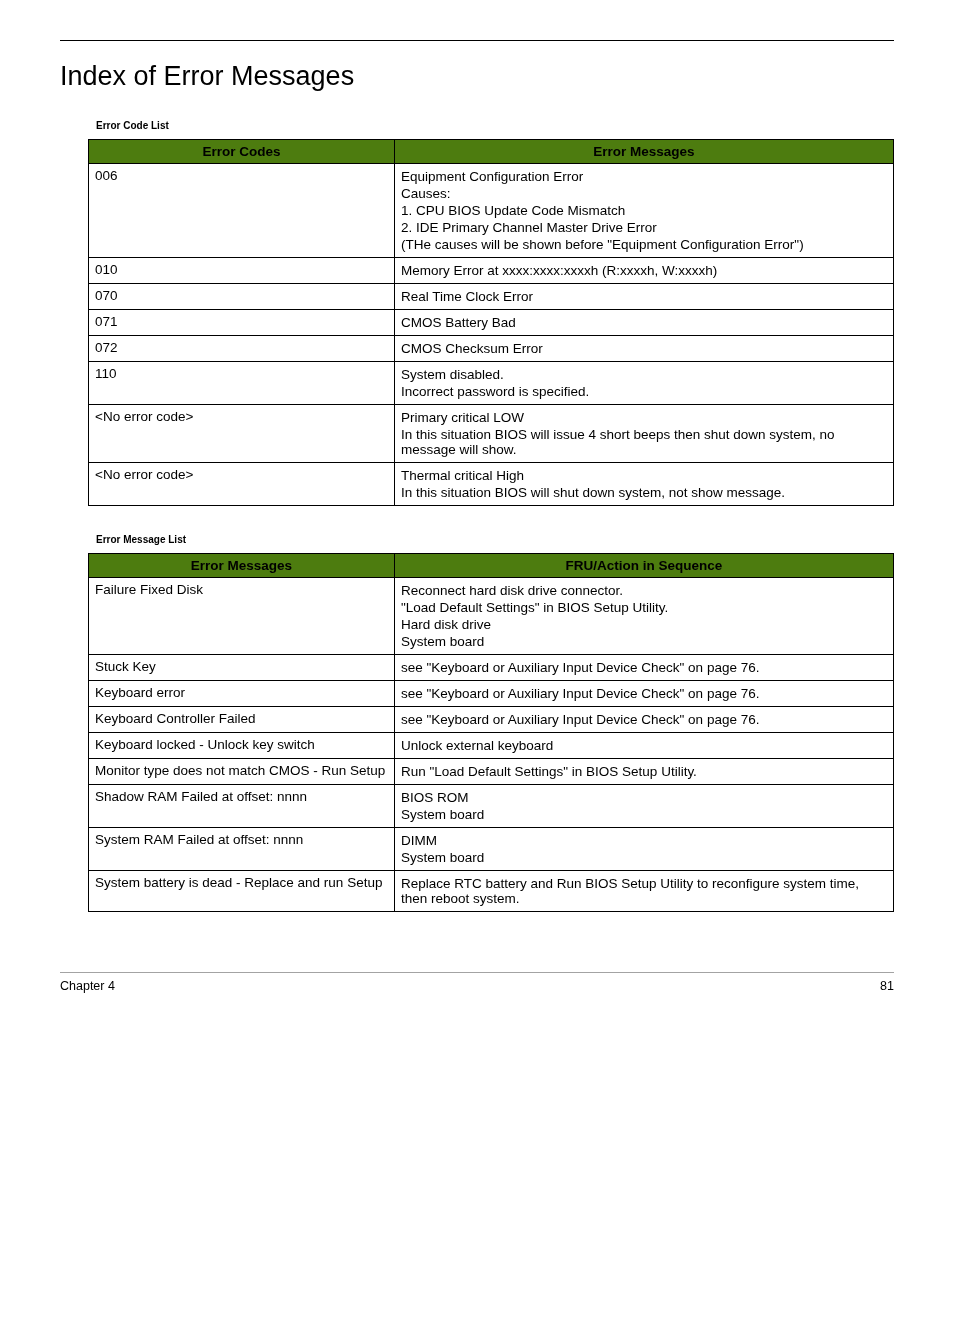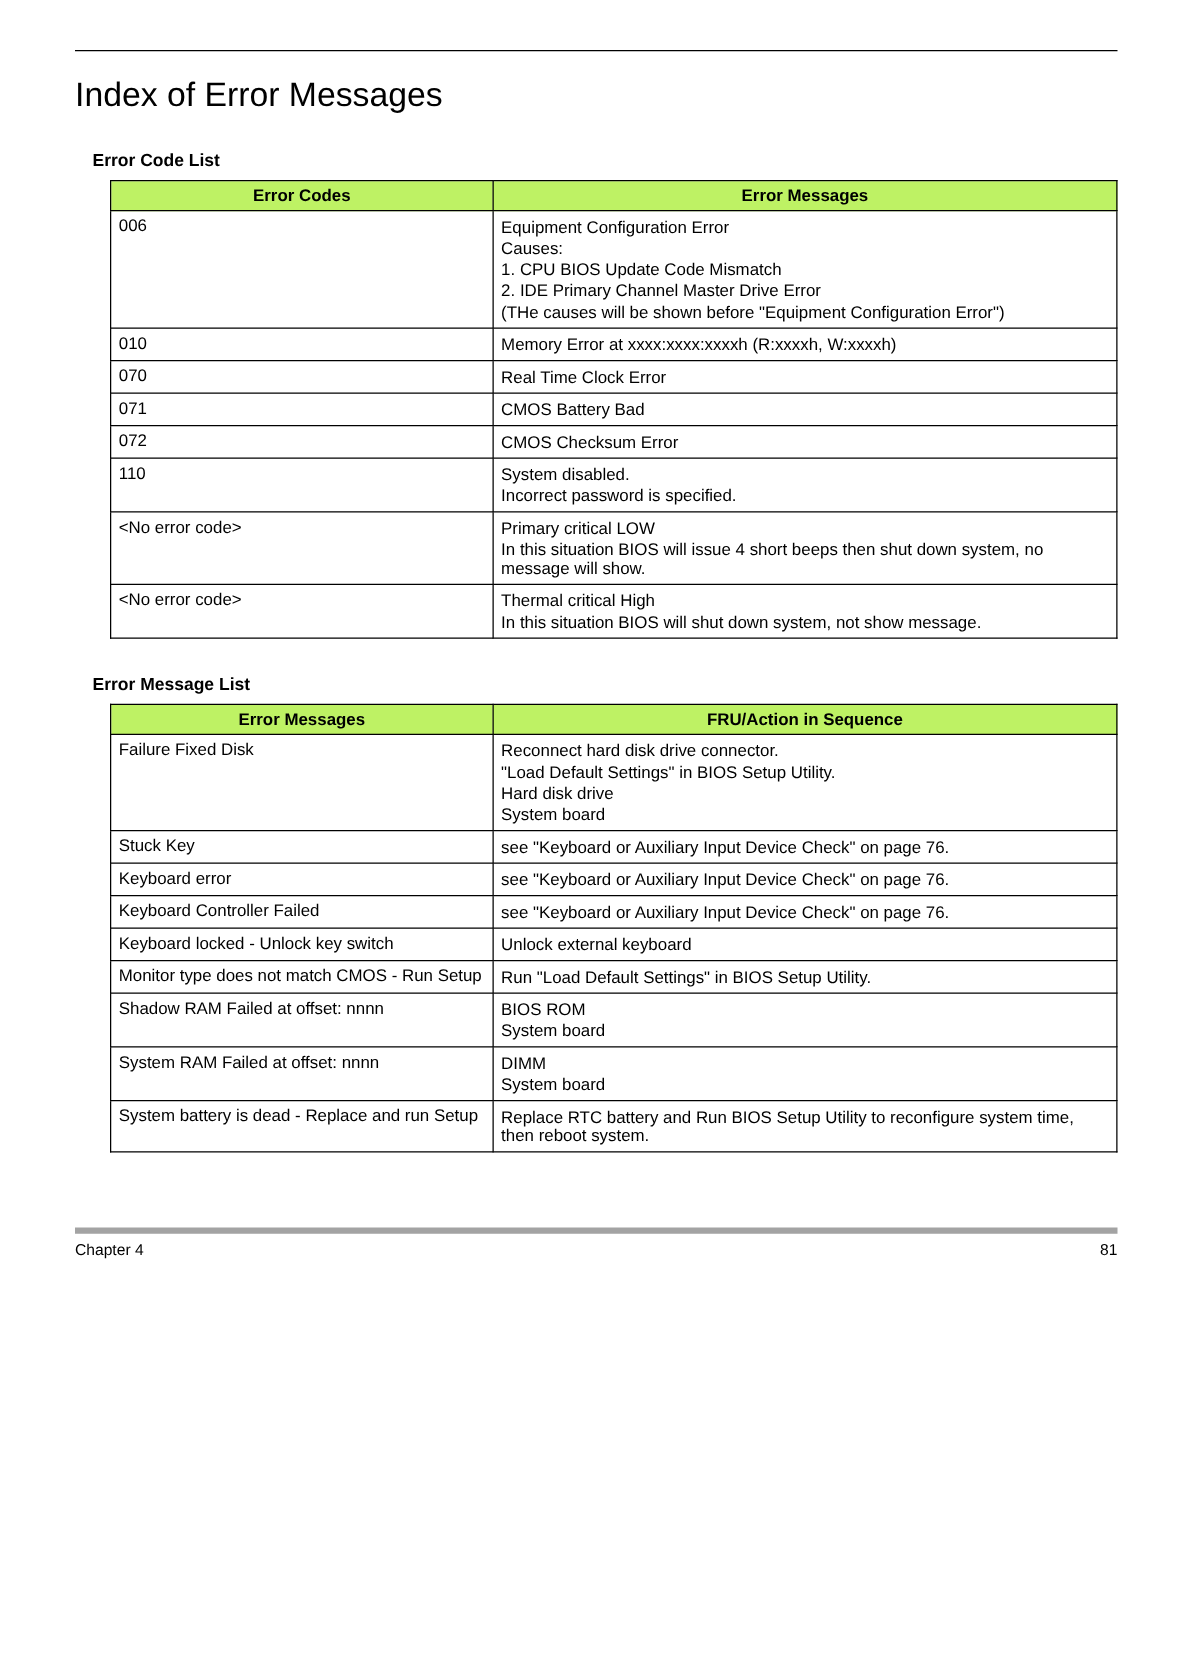--- a/index.html
+++ b/index.html
@@ -19,51 +19,51 @@
     margin-bottom: 20px;
   }
   h1 {
     font-family: "Segoe UI", "Lucida Sans", Arial, sans-serif;
     font-weight: 400;
     font-size: 27px;
     margin-bottom: 28px;
   }
   .subheading {
     font-weight: bold;
-    font-size: 14px;
-    margin: 0 0 8px 14px;
+    font-size: 10px;
+    margin: 0 0 8px 36px;
   }
   table {
     width: 100%;
     border-collapse: collapse;
     margin: 0 0 28px 28px;
     width: calc(100% - 28px);
     font-size: 13.5px;
   }
   th, td {
     border: 1px solid #000;
     padding: 4px 6px;
     text-align: left;
     vertical-align: top;
   }
   th {
-    background: #bef264;
+    background: #4d7c0f;
     font-weight: bold;
     text-align: center;
   }
   th:first-child {
     width: 38%;
   }
   td .line {
     padding: 1px 0;
   }
   .footer {
     display: flex;
     justify-content: space-between;
-    border-top: 5px solid #a3a3a3;
+    border-top: 1px solid #a3a3a3;
     padding-top: 6px;
     margin-top: 60px;
     font-size: 12.5px;
   }
 </style>
 </head>
 <body>
 
 <div class="top-rule"></div>
 

